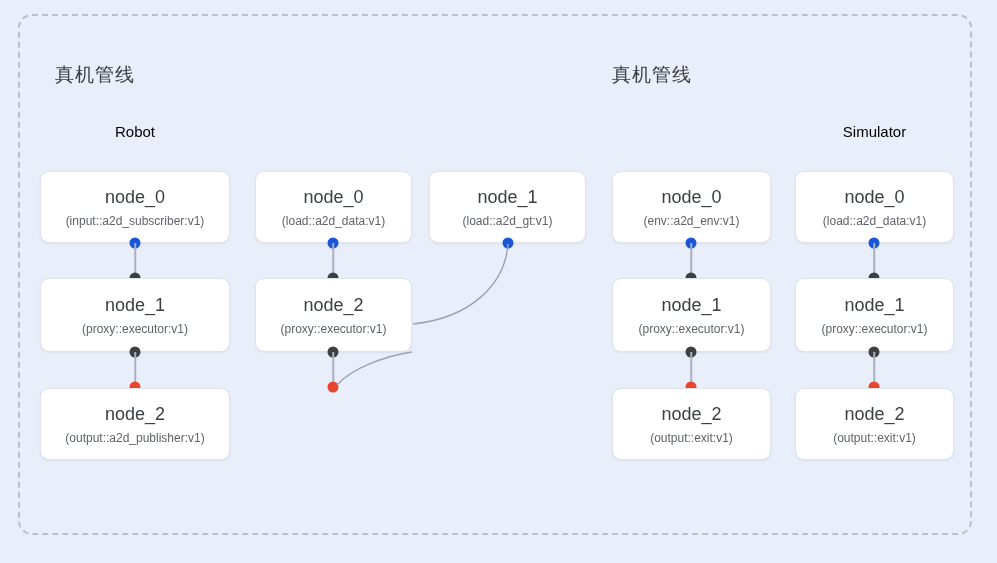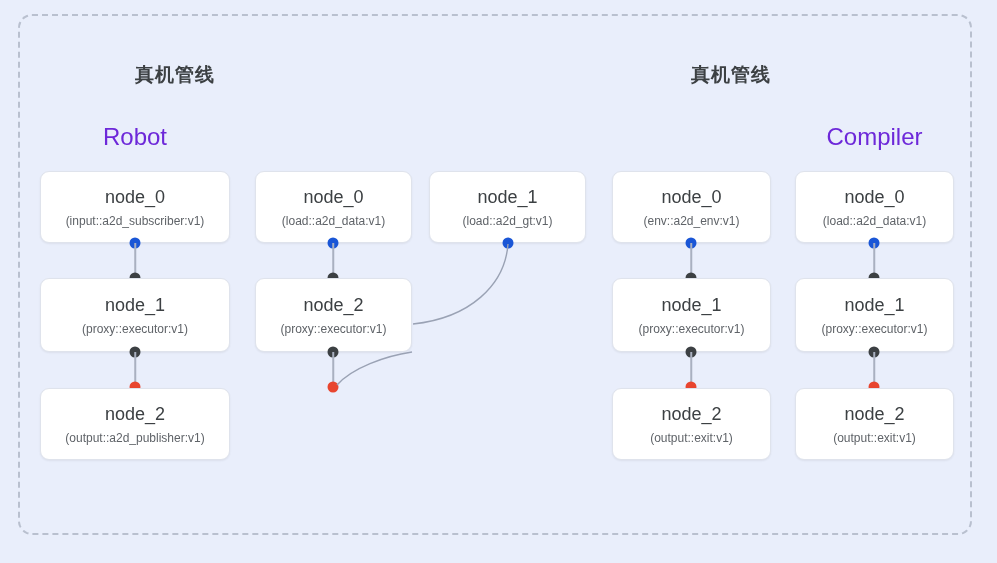--- a/index.html
+++ b/index.html
@@ -24,33 +24,33 @@
     top: 14px;
     width: 954px;
     height: 521px;
     border: 2px dashed #b9c0cf;
     border-radius: 14px;
     box-sizing: border-box;
     background: transparent;
   }
   .col-title-cn {
     position: absolute;
-    text-align: right;
+    text-align: left;
     font-size: 19px;
-    font-weight: bold;
+    font-weight: normal;
     color: #3c4043;
     letter-spacing: 1px;
     white-space: nowrap;
   }
   .col-title-en {
     position: absolute;
     text-align: center;
-    font-size: 24px;
+    font-size: 15px;
     font-weight: normal;
-    color: #6d28d9;
+    color: #000000;
     white-space: nowrap;
   }
   .node-box {
     position: absolute;
     background: #ffffff;
     border: 1px solid #dfe3ec;
     border-radius: 9px;
     box-sizing: border-box;
     box-shadow: 0 1px 2px rgba(60,64,67,0.08);
     display: flex;
@@ -172,21 +172,21 @@
   </div>
   <div class="port port-dark" style="left:691px; top:352px;"></div>
   <div class="edge-line" style="left:691px; top:352px; height:35px;"></div>
   <div class="port port-red" style="left:691px; top:387px;"></div>
 
   <div class="node-box" style="left:612px; top:388px; width:159px; height:72px;">
     <div class="node-title">node_2</div>
     <div class="node-sub">(output::exit:v1)</div>
   </div>
 
-  <div class="col-title-en" style="left:795px; top:123px; width:159px;">Compiler</div>
+  <div class="col-title-en" style="left:795px; top:123px; width:159px;">Simulator</div>
 
   <div class="node-box" style="left:795px; top:171px; width:159px; height:72px;">
     <div class="node-title">node_0</div>
     <div class="node-sub">(load::a2d_data:v1)</div>
   </div>
   <div class="port port-blue" style="left:874px; top:243px;"></div>
   <div class="edge-line" style="left:874px; top:243px; height:35px;"></div>
   <div class="port port-dark" style="left:874px; top:278px;"></div>
 
   <div class="node-box" style="left:795px; top:278px; width:159px; height:74px;">

